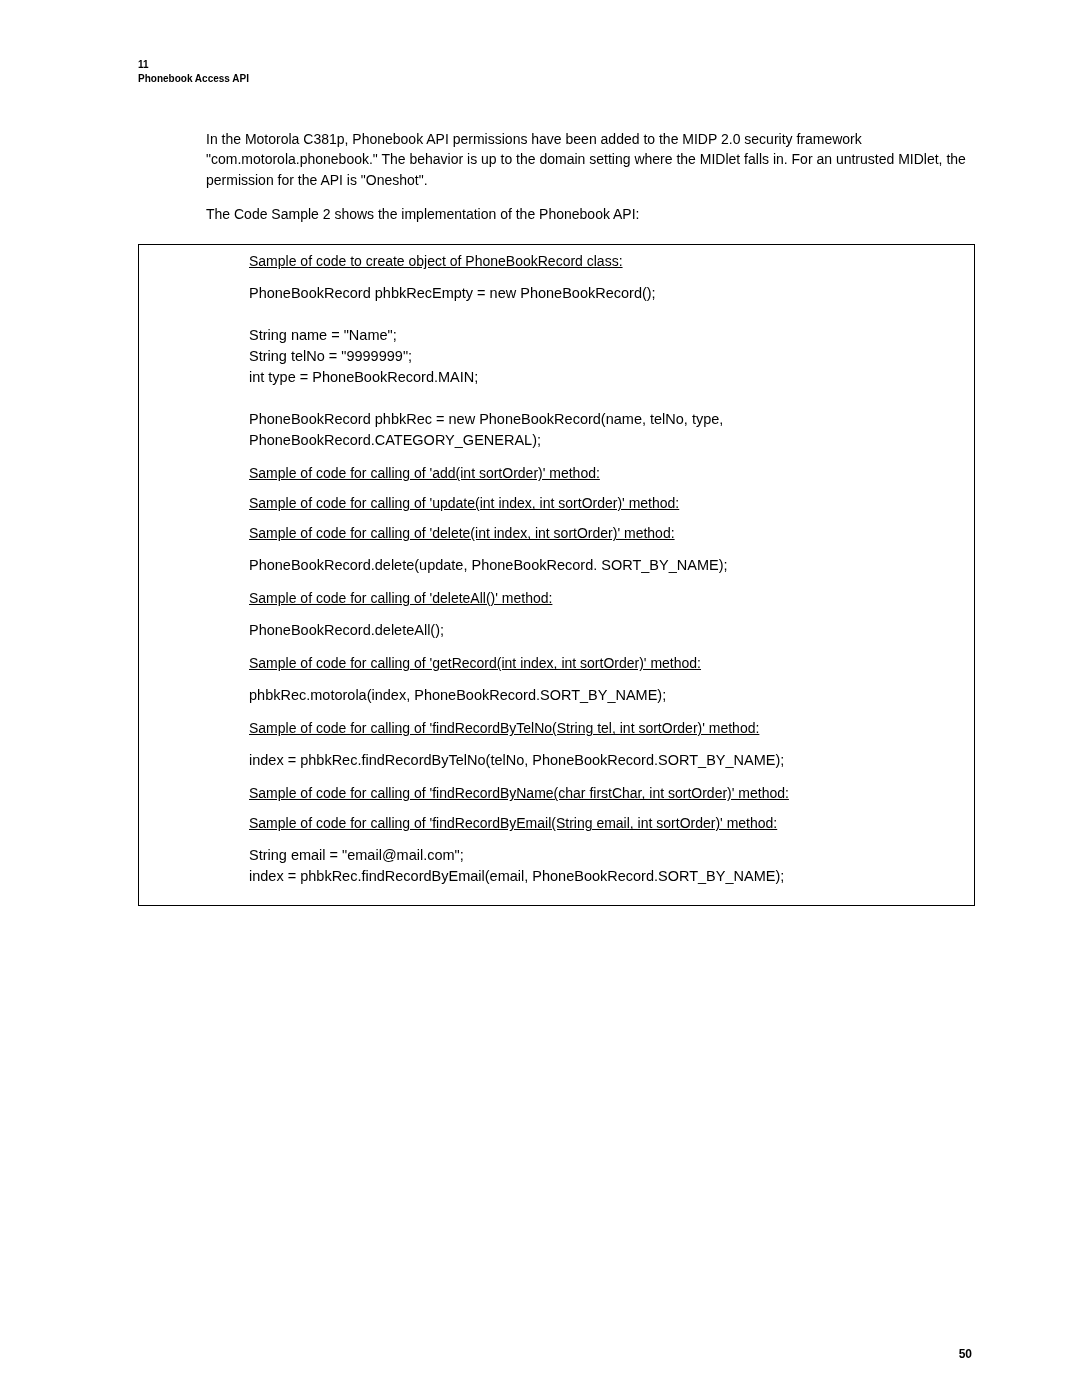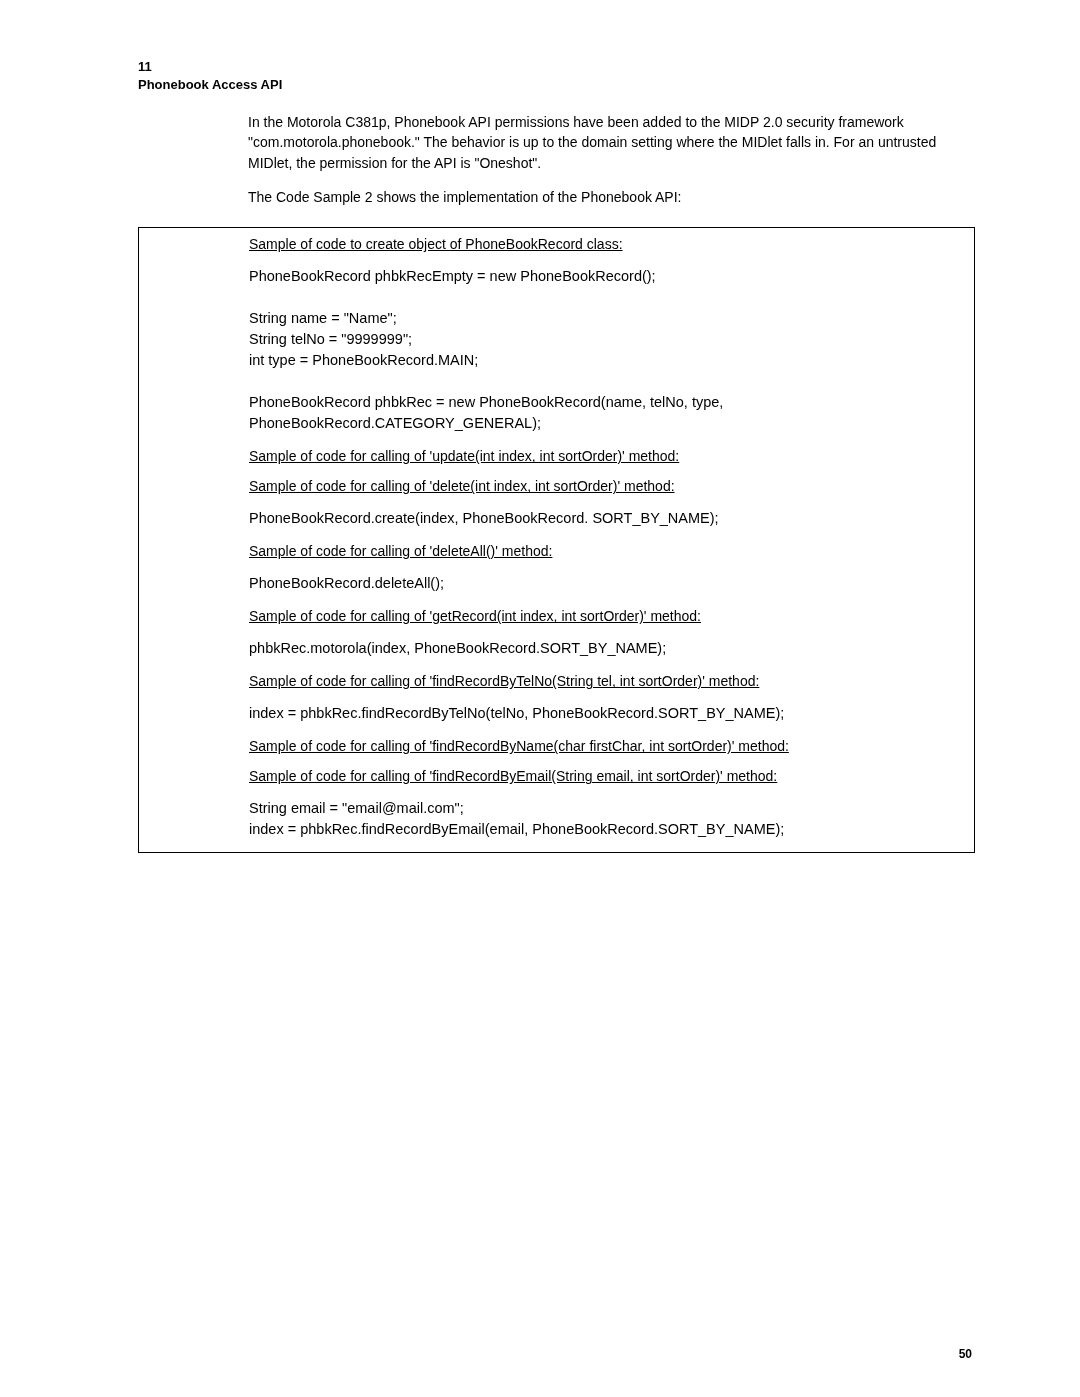--- a/index.html
+++ b/index.html
@@ -6,36 +6,36 @@
     body {
       width: 1080px;
       height: 1397px;
       background: #fff;
       font-family: Arial, Helvetica, sans-serif;
       color: #000;
       position: relative;
       padding: 58px 105px 0 138px;
     }
     .header {
-      font-size: 13px;
+      font-size: 10px;
       font-weight: bold;
       line-height: 1.35;
-      margin-bottom: 19px;
+      margin-bottom: 44px;
     }
     .content-indent {
-      margin-left: 110px;
+      margin-left: 68px;
     }
     .paragraph {
       font-size: 14px;
       line-height: 1.45;
       margin-bottom: 14px;
     }
     .codebox {
       border: 1px solid #000;
-      padding: 6px 6px 7px 6px;
+      padding: 6px 6px 14px 6px;
       margin-top: 20px;
     }
     .codebox-inner {
       margin-left: 104px;
     }
     .section-label {
       font-size: 14px;
       text-decoration: underline;
       display: block;
       margin-top: 14px;
@@ -75,25 +75,26 @@
 
     <span class="section-label first">Sample of code to create object of PhoneBookRecord class:</span>
     <div class="code">PhoneBookRecord phbkRecEmpty = new PhoneBookRecord();
 
 String name = "Name";
 String telNo = "9999999";
 int type = PhoneBookRecord.MAIN;
 
 PhoneBookRecord phbkRec = new PhoneBookRecord(name, telNo, type, PhoneBookRecord.CATEGORY_GENERAL);</div>
 
+    <span class="section-label">Sample of code for calling of 'add(int sortOrder)' method:</span>
 
     <span class="section-label">Sample of code for calling of 'update(int index, int sortOrder)' method:</span>
 
     <span class="section-label">Sample of code for calling of 'delete(int index, int sortOrder)' method:</span>
-    <div class="code">PhoneBookRecord.create(index, PhoneBookRecord. SORT_BY_NAME);</div>
+    <div class="code">PhoneBookRecord.delete(update, PhoneBookRecord. SORT_BY_NAME);</div>
 
     <span class="section-label">Sample of code for calling of 'deleteAll()' method:</span>
     <div class="code">PhoneBookRecord.deleteAll();</div>
 
     <span class="section-label">Sample of code for calling of 'getRecord(int index, int sortOrder)' method:</span>
     <div class="code">phbkRec.motorola(index, PhoneBookRecord.SORT_BY_NAME);</div>
 
     <span class="section-label">Sample of code for calling of 'findRecordByTelNo(String tel, int sortOrder)' method:</span>
     <div class="code">index = phbkRec.findRecordByTelNo(telNo, PhoneBookRecord.SORT_BY_NAME);</div>
 

